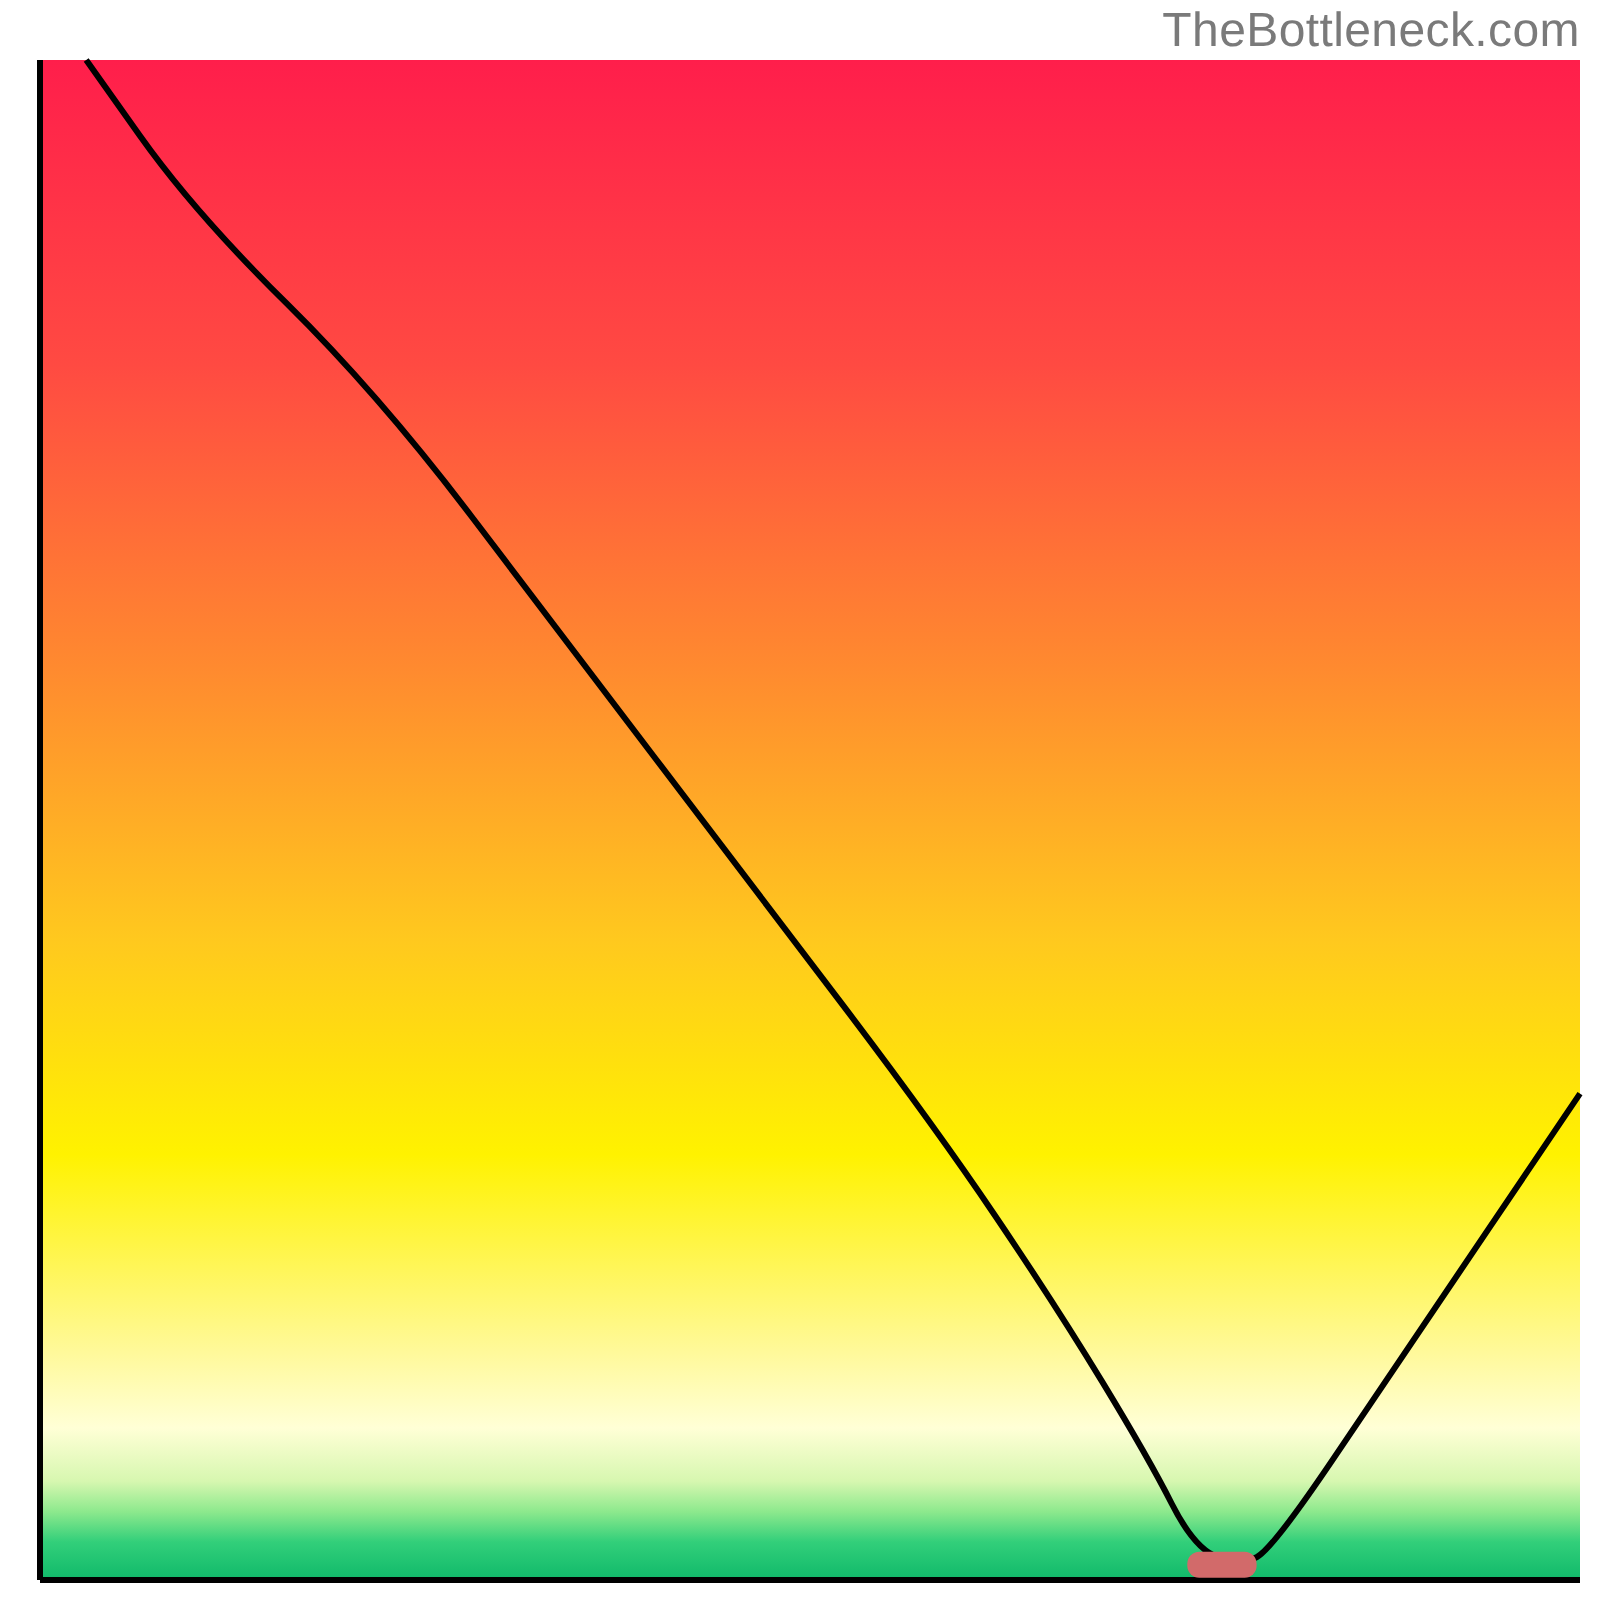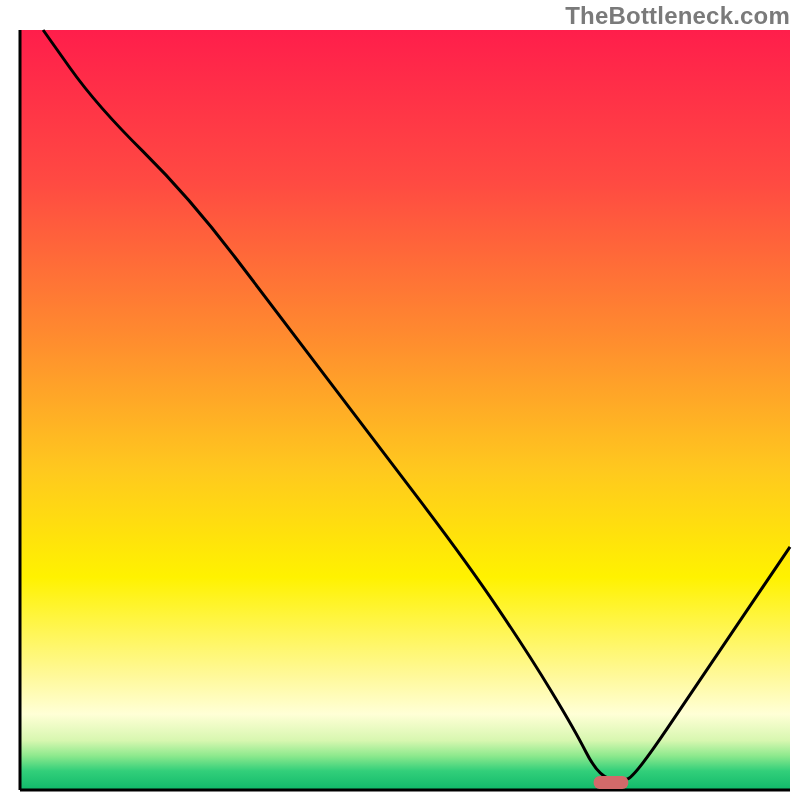--- a/index.html
+++ b/index.html
@@ -14,21 +14,21 @@
   .stage {
     position: relative;
     width: 800px;
     height: 800px;
   }
   .watermark {
     position: absolute;
     top: 2px;
     right: 10px;
     font-size: 24px;
-    font-weight: 700;
+    font-weight: 400;
     color: #7a7a7a;
     letter-spacing: 0.2px;
     user-select: none;
   }
   svg {
     position: absolute;
     left: 0;
     top: 0;
   }
 </style>

